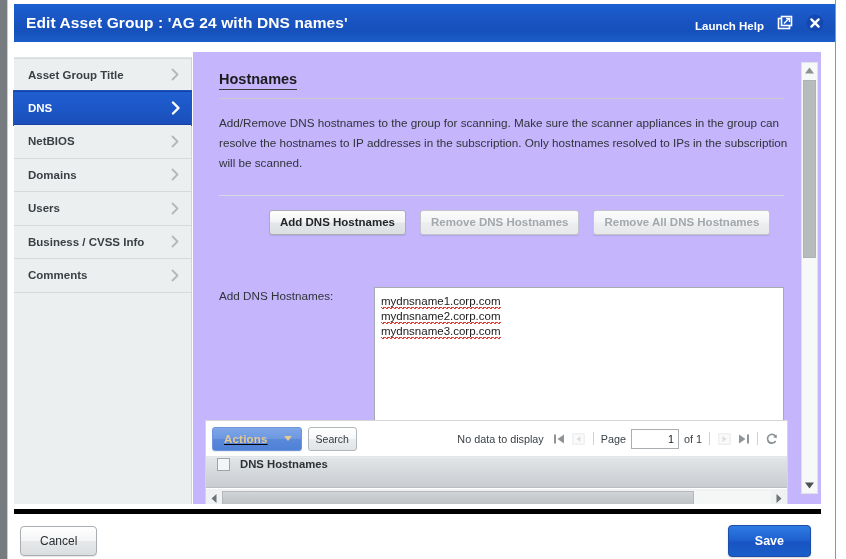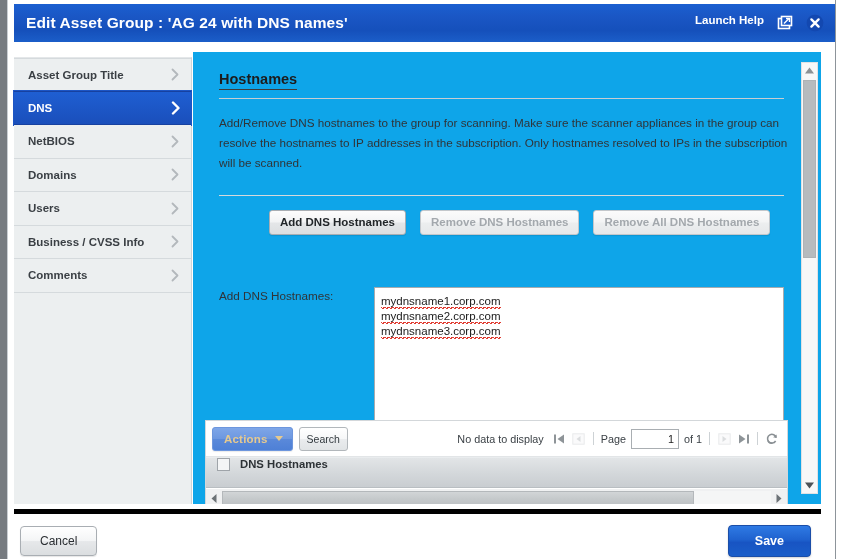--- a/index.html
+++ b/index.html
@@ -55,21 +55,21 @@
     color: #ffffff;
     font-size: 15.5px;
     font-weight: bold;
     margin-left: 12px;
     letter-spacing: 0.1px;
     white-space: nowrap;
     flex: 1;
   }
   .title-actions {
     display: flex;
-    align-items: flex-start;
+    align-items: flex-end;
     margin-right: 11px;
     gap: 12px;
     margin-left: 15px;
   }
   .launch-help {
     color: #ffffff;
     font-size: 11.5px;
     font-weight: bold;
     white-space: nowrap;
     cursor: pointer;
@@ -133,21 +133,21 @@
     box-shadow: 0 0 0 1px #1d55c4;
   }
   .nav-item.active .nav-label { color: #ffffff; }
 
   
   .content {
     position: absolute;
     left: 179px; top: 0;
     width: 628px;
     height: 452px;
-    background: #0ea5e9;
+    background: #c4b5fd;
     overflow: hidden;
   }
   .content-inner {
     position: absolute;
     left: 0; top: 0;
     width: 607px;
     padding: 18px 16px 0 26px;
   }
 
   h2.section-title {
@@ -273,28 +273,29 @@
     height: 36px;
     display: flex;
     align-items: center;
     padding: 0 8px 0 6px;
     background: #ffffff;
     border-bottom: 1px solid #e2e5e7;
   }
   .actions-btn {
     display: flex;
     align-items: center;
-    gap: 7px;
+    gap: 16px;
     background: linear-gradient(to bottom, #7ea6e8 0%, #6c97e0 50%, #5a89da 51%, #4e80d6 100%);
     background-color: #6b96df;
     border: 1px solid #6d96dd;
     border-radius: 3px;
     padding: 5px 9px 5px 11px;
     cursor: pointer;
     box-shadow: 0 1px 1px rgba(0,0,0,0.08);
+    text-decoration: underline;
   }
   .actions-btn .lbl {
     font-size: 11.5px;
     font-weight: bold;
     color: #e5c98f;
     letter-spacing: 0.2px;
   }
   .caret-down {
     width: 0; height: 0;
     border-left: 4.5px solid transparent;

